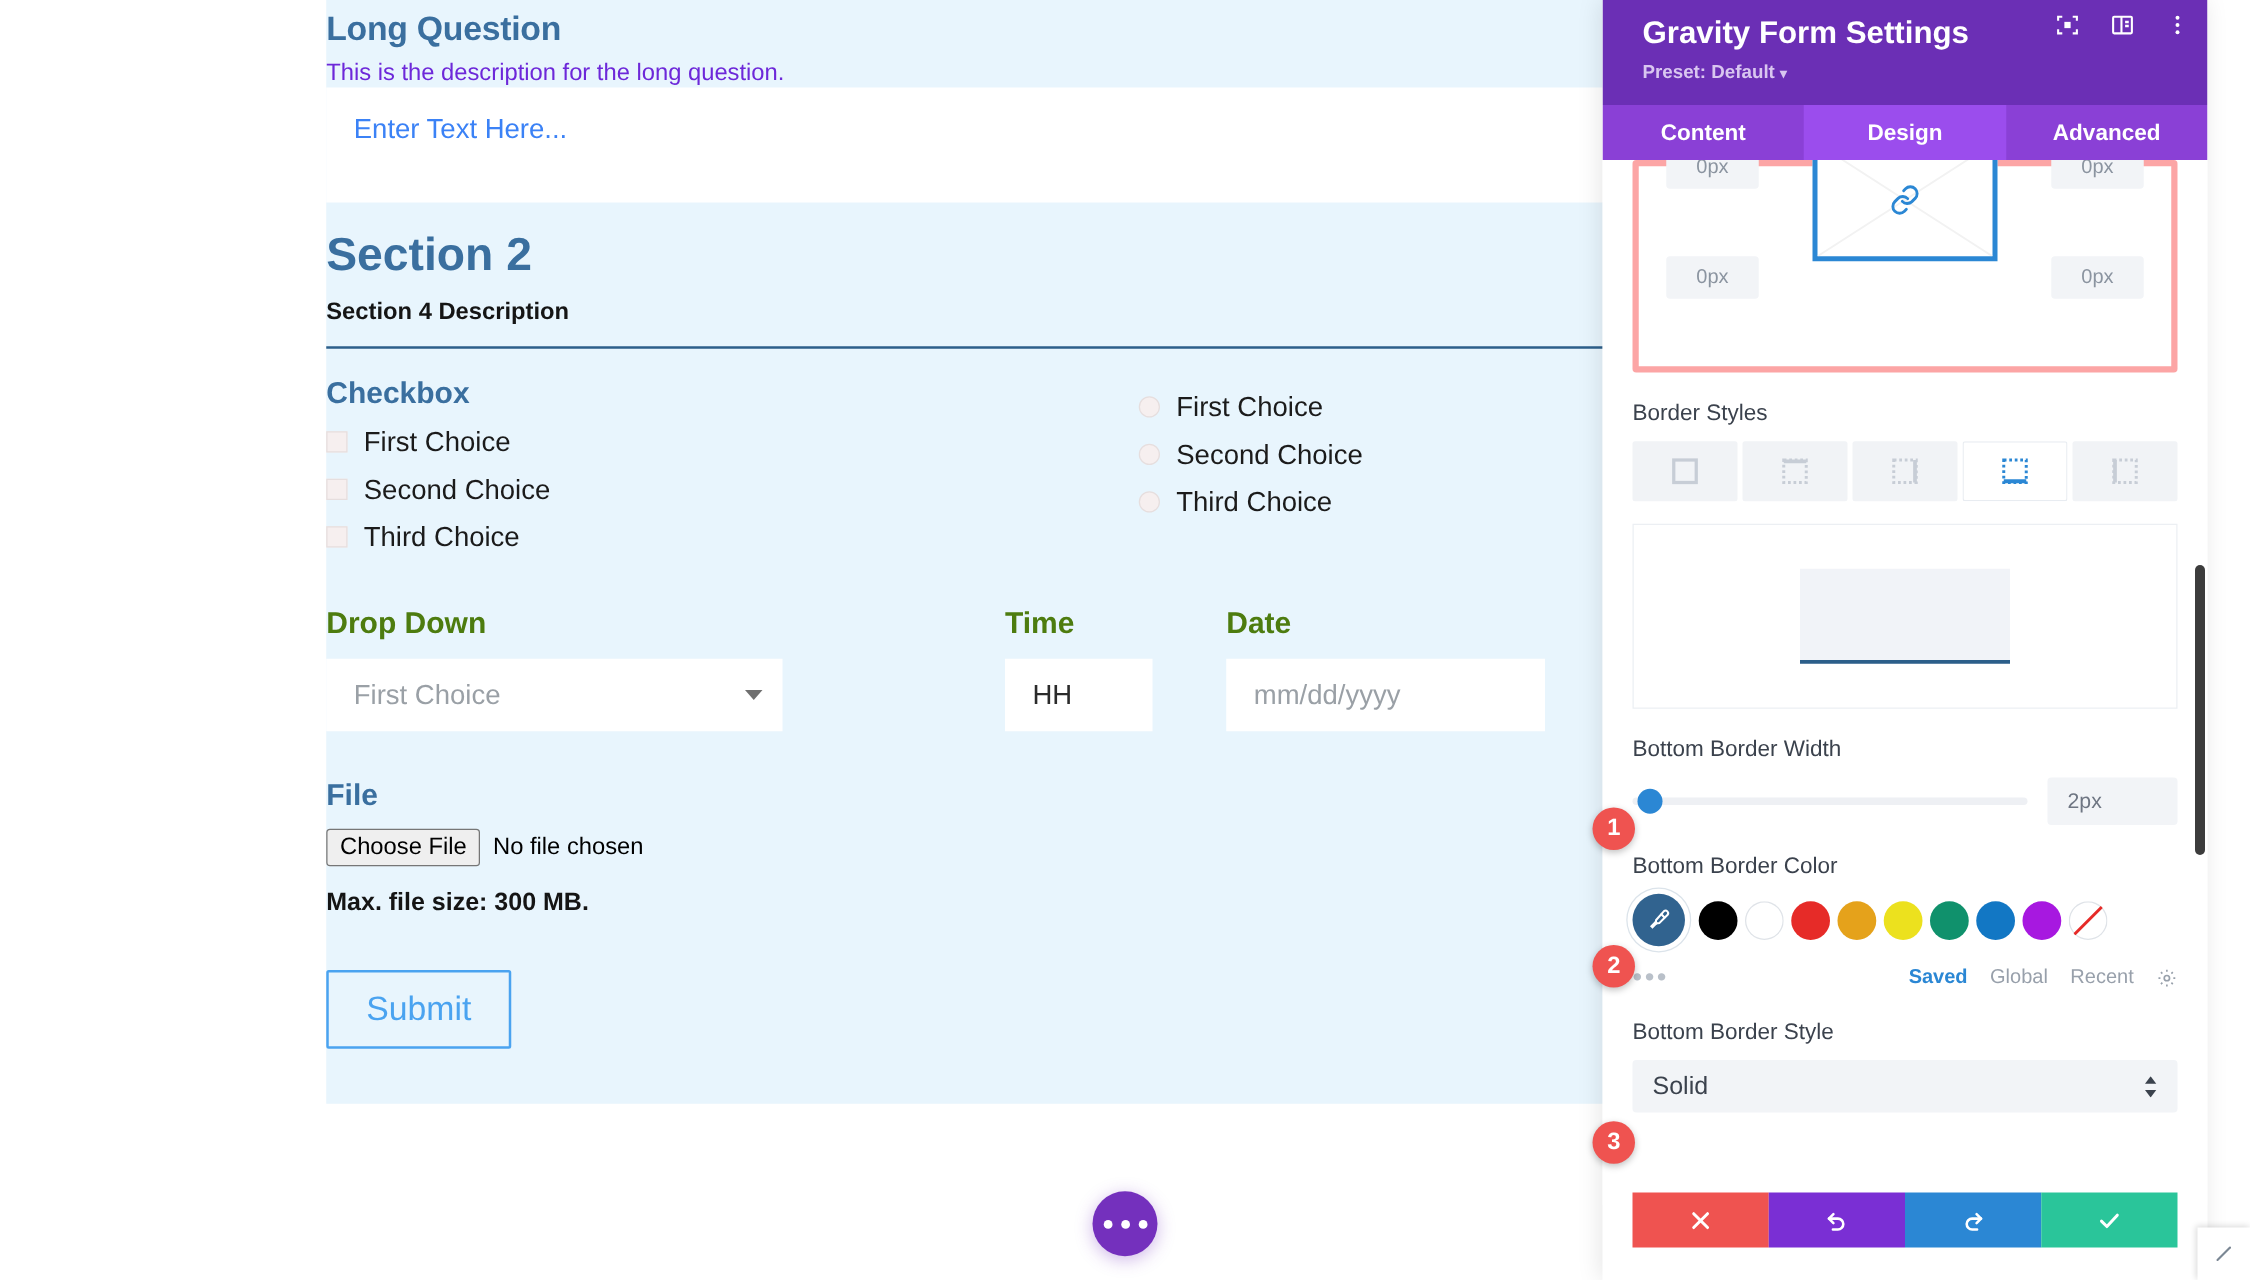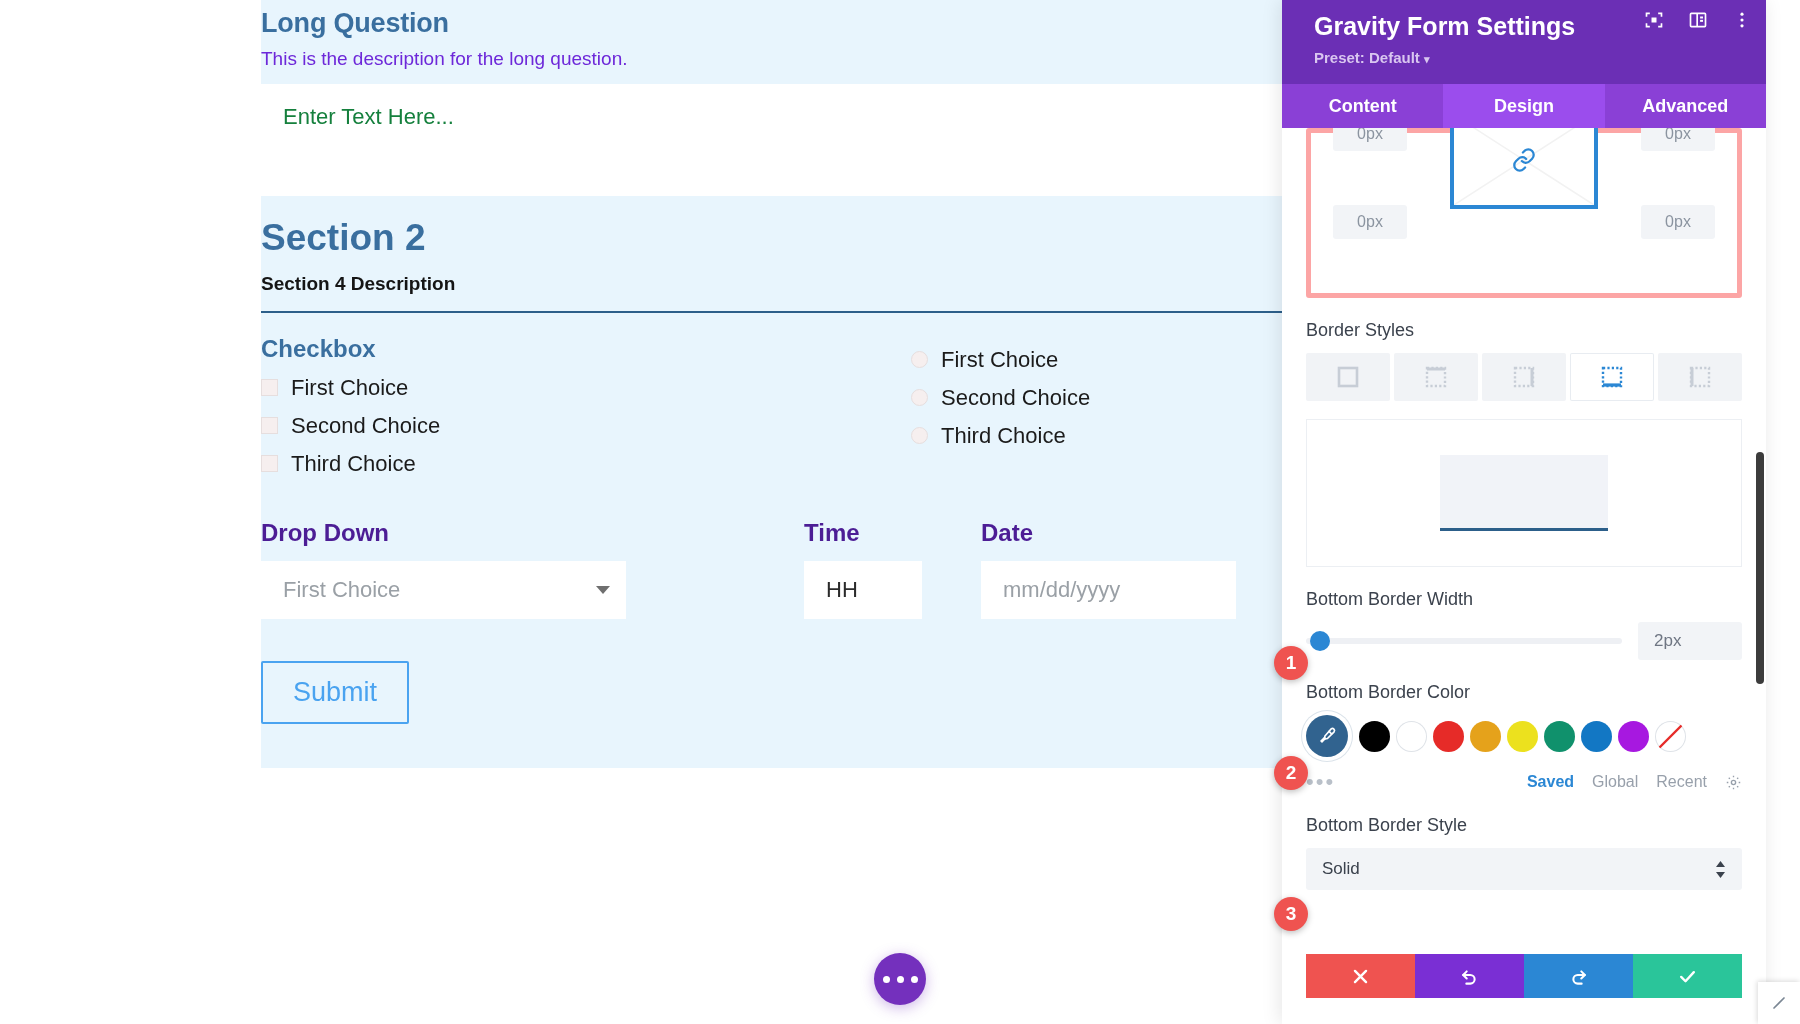--- a/index.html
+++ b/index.html
@@ -24,22 +24,22 @@
   .fld { padding: 0 0 0 0; }
   .f-label {
     color: #3a6f9f; font-weight: 700; font-size: 27px; letter-spacing: -0.2px;
   }
   .f-desc { color: #6d28d9; font-size: 19px; margin-top: 9px; }
 
   
   #long-q-block { padding: 8px 0 0 0; }
   #long-q-block .f-label { font-size: 27px; }
   #long-textarea {
-    margin-top: 14px; width: 1029px; height: 112px; background: #fff;
-    border: none; color: #15803d; font-size: 22px;
+    width: 1029px; height: 92px; background: #fff;
+    border: none; color: #3b82f6; font-size: 22px;
     padding: 20px 0 0 22px; font-family: "Liberation Sans", sans-serif;
   }
 
   
   #section2-block { padding: 22px 0 0 0; }
   #section2-title { font-size: 37px; color: #3a6f9f; font-weight: 700; line-height: 1.1; }
   #section2-desc { font-size: 19px; color: #151515; font-weight: 700; margin-top: 14px; }
   #section2-rule { height: 2px; background: #2c5f8a; width: 1029px; margin-top: 16px; }
 
   
@@ -54,21 +54,21 @@
   }
   .rb-box {
     width: 17px; height: 17px; background: #f6efef; border: 1px solid #e6dede;
     border-radius: 50%; margin-right: 13px; flex: 0 0 auto;
   }
   .choice-label { font-size: 22px; color: #1b1b1b; }
 
   
   #input-row { display: flex; margin-top: 42px; }
   .input-group { }
-  .ig-label { font-size: 24px; color: #4c1d95; font-weight: 700; }
+  .ig-label { font-size: 24px; color: #4d7c0f; font-weight: 700; }
   .ig-field {
     margin-top: 14px; background: #fff; height: 58px;
     display: flex; align-items: center; padding: 0 16px 0 22px;
     color: #9aa0a6; font-size: 22px; position: relative;
   }
   #dd-group { width: 365px; }
   #dd-field { width: 365px; justify-content: space-between; }
   #date-group { width: 262px; margin-left: 17px; }
   #date-field { width: 255px; }
   #time-group { width: 160px; margin-left: 178px; }
@@ -208,21 +208,21 @@
   #color-meta-row { display: flex; align-items: center; margin-top: 14px; }
   #color-dots { color: #b9c0c9; font-size: 22px; letter-spacing: 2px; line-height: 1; cursor:pointer; }
   #color-tabs { margin-left: auto; display: flex; align-items: center; gap: 18px; }
   .ctab { font-size: 16px; color: #98a0ab; cursor: pointer; }
   .ctab.active { color: #2b87d4; font-weight: 700; }
 
   
   #style-select {
     margin-top: 10px; height: 42px; background: #f2f4f7; border-radius: 3px;
     display: flex; align-items: center; padding: 0 16px;
-    font-size: 17px; color: #3b424d; justify-content: space-between; cursor: pointer;
+    font-size: 20px; color: #3b424d; justify-content: space-between; cursor: pointer;
   }
 
   
   #panel-actions {
     position: absolute; left: 0; bottom: 26px; width: 100%; height: 44px;
     display: flex; margin: 0 0 0 0; padding: 0 24px;
   }
   .act-btn { flex: 1; display: flex; align-items: center; justify-content: center; cursor: pointer; }
   #act-cancel { background: #ef5350; }
   #act-undo { background: #7a2fd4; }
@@ -317,20 +317,28 @@
           <div class="ig-label">Time</div>
           <div id="time-field" class="ig-field">HH</div>
         </div>
         <div id="date-group" class="input-group">
           <div class="ig-label">Date</div>
           <div id="date-field" class="ig-field">mm/dd/yyyy</div>
         </div>
       </div>
       <div id="time-colon">:</div>
 
+      <div id="file-block">
+        <div id="file-label">File</div>
+        <div id="file-row">
+          <button id="choose-file-btn">Choose File</button>
+          <span id="no-file-text">No file chosen</span>
+        </div>
+        <div id="max-file-text">Max. file size: 300 MB.</div>
+      </div>
 
       <div id="submit-wrap">
         <button id="submit-btn">Submit</button>
       </div>
     </div>
 
     <div id="fab">
       <span class="dot"></span>
       <span class="dot"></span>
       <span class="dot"></span>

